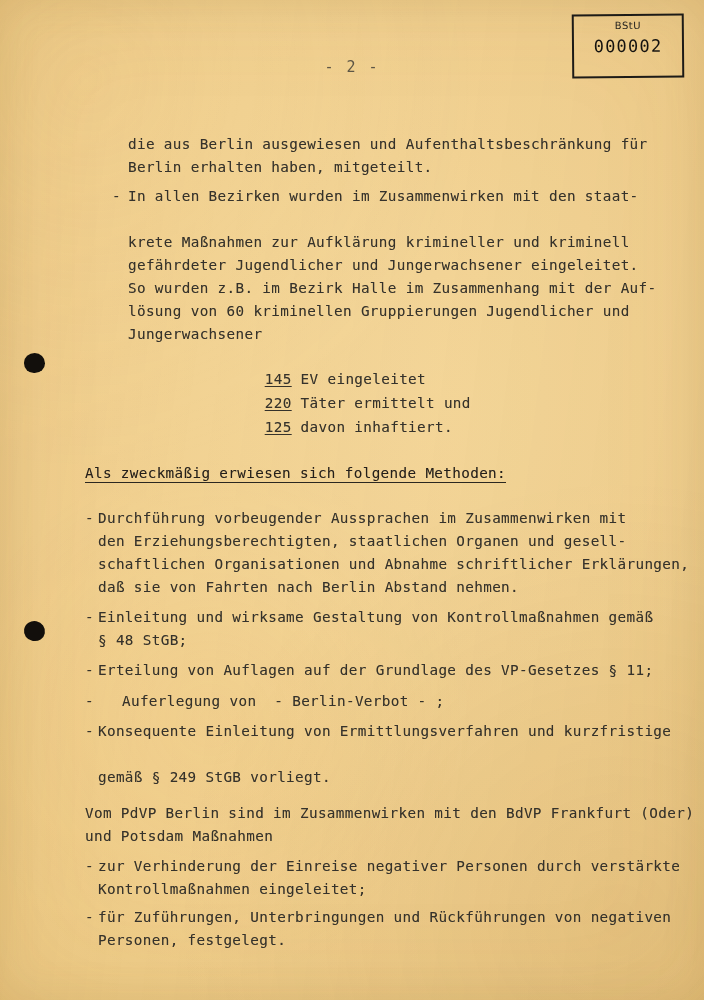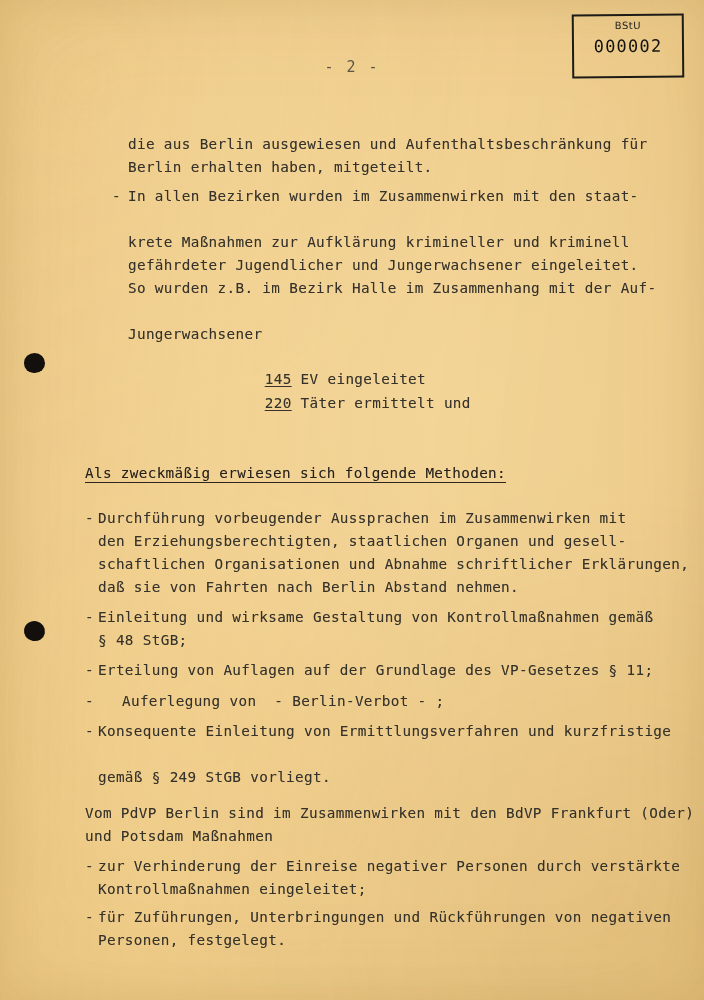--- a/index.html
+++ b/index.html
@@ -142,28 +142,32 @@
   <div class="body">
 
     <div class="tline" style="left:128px; top:137px;">die aus Berlin ausgewiesen und Aufenthaltsbeschränkung für</div>
     <div class="tline" style="left:128px; top:160px;">Berlin erhalten haben, mitgeteilt.</div>
 
     <div class="tline" style="left:112px; top:189px;">-</div>
     <div class="tline" style="left:128px; top:189px;">In allen Bezirken wurden im Zusammenwirken mit den staat-</div>
     <div class="tline" style="left:128px; top:235px;">krete Maßnahmen zur Aufklärung krimineller und kriminell</div>
     <div class="tline" style="left:128px; top:258px;">gefährdeter Jugendlicher und Jungerwachsener eingeleitet.</div>
     <div class="tline" style="left:128px; top:281px;">So wurden z.B. im Bezirk Halle im Zusammenhang mit der Auf-</div>
+    <div class="tline" style="left:128px; top:304px;">lösung von 60 kriminellen Gruppierungen Jugendlicher und</div>
     <div class="tline" style="left:128px; top:327px;">Jungerwachsener</div>
 
     <div class="tline" style="left:211px; top:357px;">
       <span class="num-u">145</span><span> </span><span>EV eingeleitet</span>
     </div>
     <div class="tline" style="left:211px; top:381px;text-align:right;">
       <span class="num-u">220</span><span> </span><span>Täter ermittelt und</span>
     </div>
+    <div class="tline" style="left:211px; top:405px;">
+      <span class="num-u">125</span><span> </span><span>davon inhaftiert.</span>
+    </div>
 
     <div class="tline heading-u dark" style="left:85px; top:466px;">Als zweckmäßig erwiesen sich folgende Methoden:</div>
 
     <div class="tline" style="left:85px; top:511px;">-</div>
     <div class="tline" style="left:98px; top:511px;">Durchführung vorbeugender Aussprachen im Zusammenwirken mit</div>
     <div class="tline" style="left:98px; top:534px;">den Erziehungsberechtigten, staatlichen Organen und gesell-</div>
     <div class="tline" style="left:98px; top:557px;">schaftlichen Organisationen und Abnahme schriftlicher Erklärungen,</div>
     <div class="tline" style="left:98px; top:580px;">daß sie von Fahrten nach Berlin Abstand nehmen.</div>
 
     <div class="tline" style="left:85px; top:610px;">-</div>

